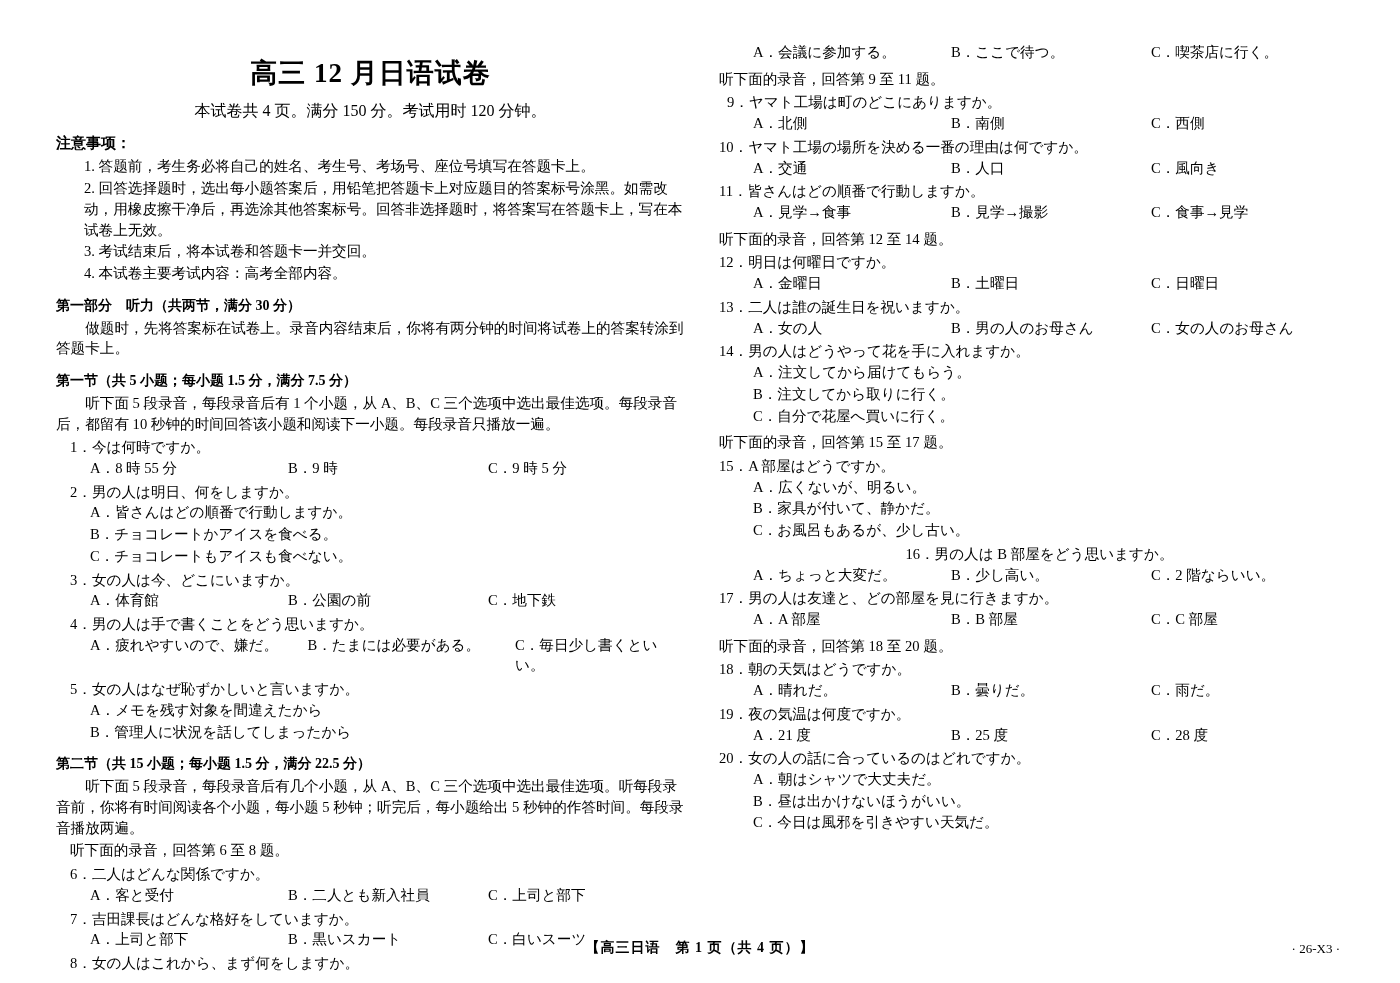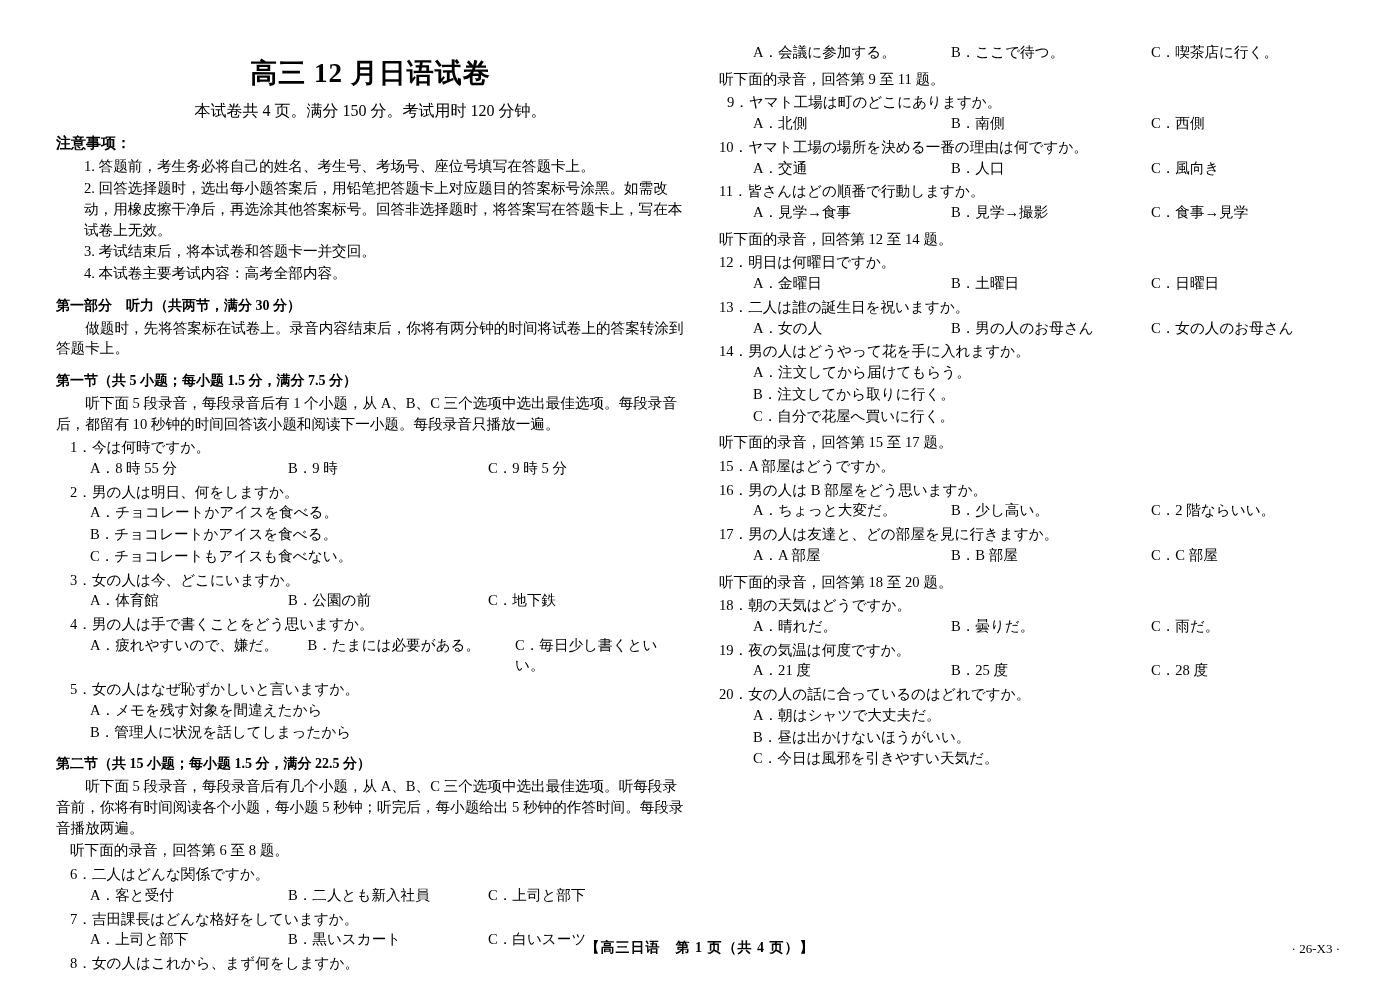--- a/index.html
+++ b/index.html
@@ -140,21 +140,21 @@
       <div class="opts three">
         <span class="o">A．8 時 55 分</span>
         <span class="o">B．9 時</span>
         <span class="o">C．9 時 5 分</span>
       </div>
 
       <div class="q">
         <span>2．</span><span>男の人は明日、何をしますか。</span>
       </div>
       <div class="opts stack">
-        <span class="o">A．チョコレートかアイスを食べる。</span>
+        <span class="o">A．皆さんはどの順番で行動しますか。</span>
         <span class="o">B．チョコレートかアイスを食べる。</span>
         <span class="o">C．チョコレートもアイスも食べない。</span>
       </div>
 
       <div class="q">
         <span>3．</span><span>女の人は今、どこにいますか。</span>
       </div>
       <div class="opts three">
         <span class="o">A．体育館</span>
         <span class="o">B．公園の前</span>
@@ -271,22 +271,27 @@
         <span class="o">A．注文してから届けてもらう。</span>
         <span class="o">B．注文してから取りに行く。</span>
         <span class="o">C．自分で花屋へ買いに行く。</span>
       </div>
 
       <div class="para noind listen-line">听下面的录音，回答第 15 至 17 题。</div>
 
       <div class="q" style="margin-left:0;">
         <span>15．</span><span>A 部屋はどうですか。</span>
       </div>
-
-      <div class="q" style="margin-left:0;">
+      <div class="opts stack">
+        <span class="o">A．広くないが、明るい。</span>
+        <span class="o">B．家具が付いて、静かだ。</span>
+        <span class="o">C．お風呂もあるが、少し古い。</span>
+      </div>
+
+      <div class="q" style="margin-left:16px;text-align:center;">
         <span>16．</span><span>男の人は B 部屋をどう思いますか。</span>
       </div>
       <div class="opts three">
         <span class="o">A．ちょっと大変だ。</span>
         <span class="o">B．少し高い。</span>
         <span class="o">C．2 階ならいい。</span>
       </div>
 
       <div class="q" style="margin-left:0;">
         <span>17．</span><span>男の人は友達と、どの部屋を見に行きますか。</span>

